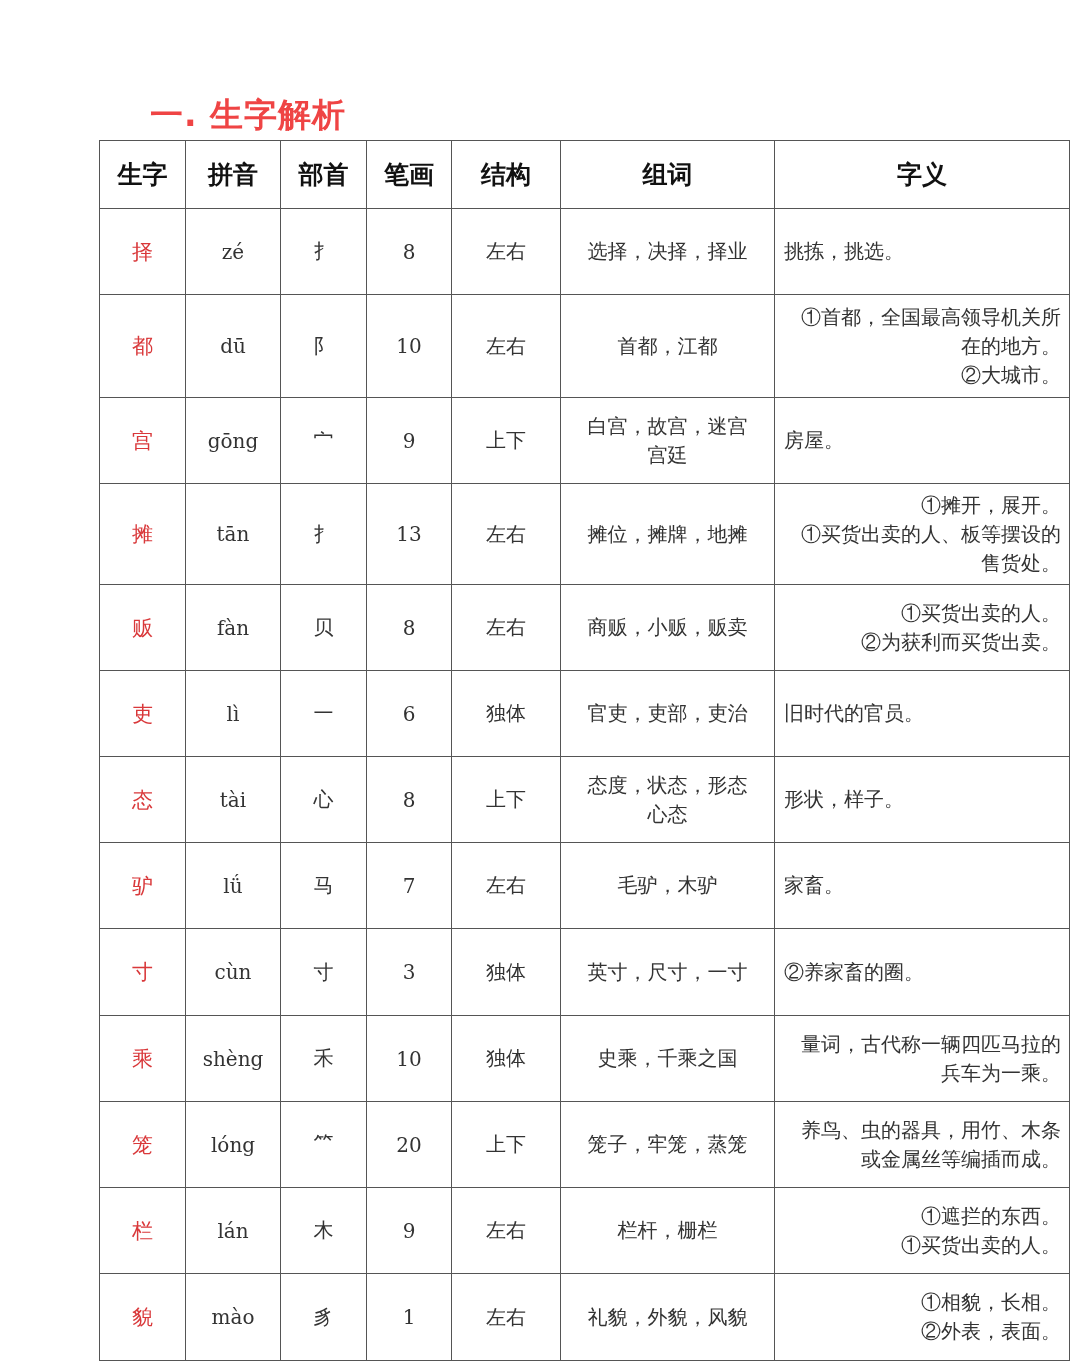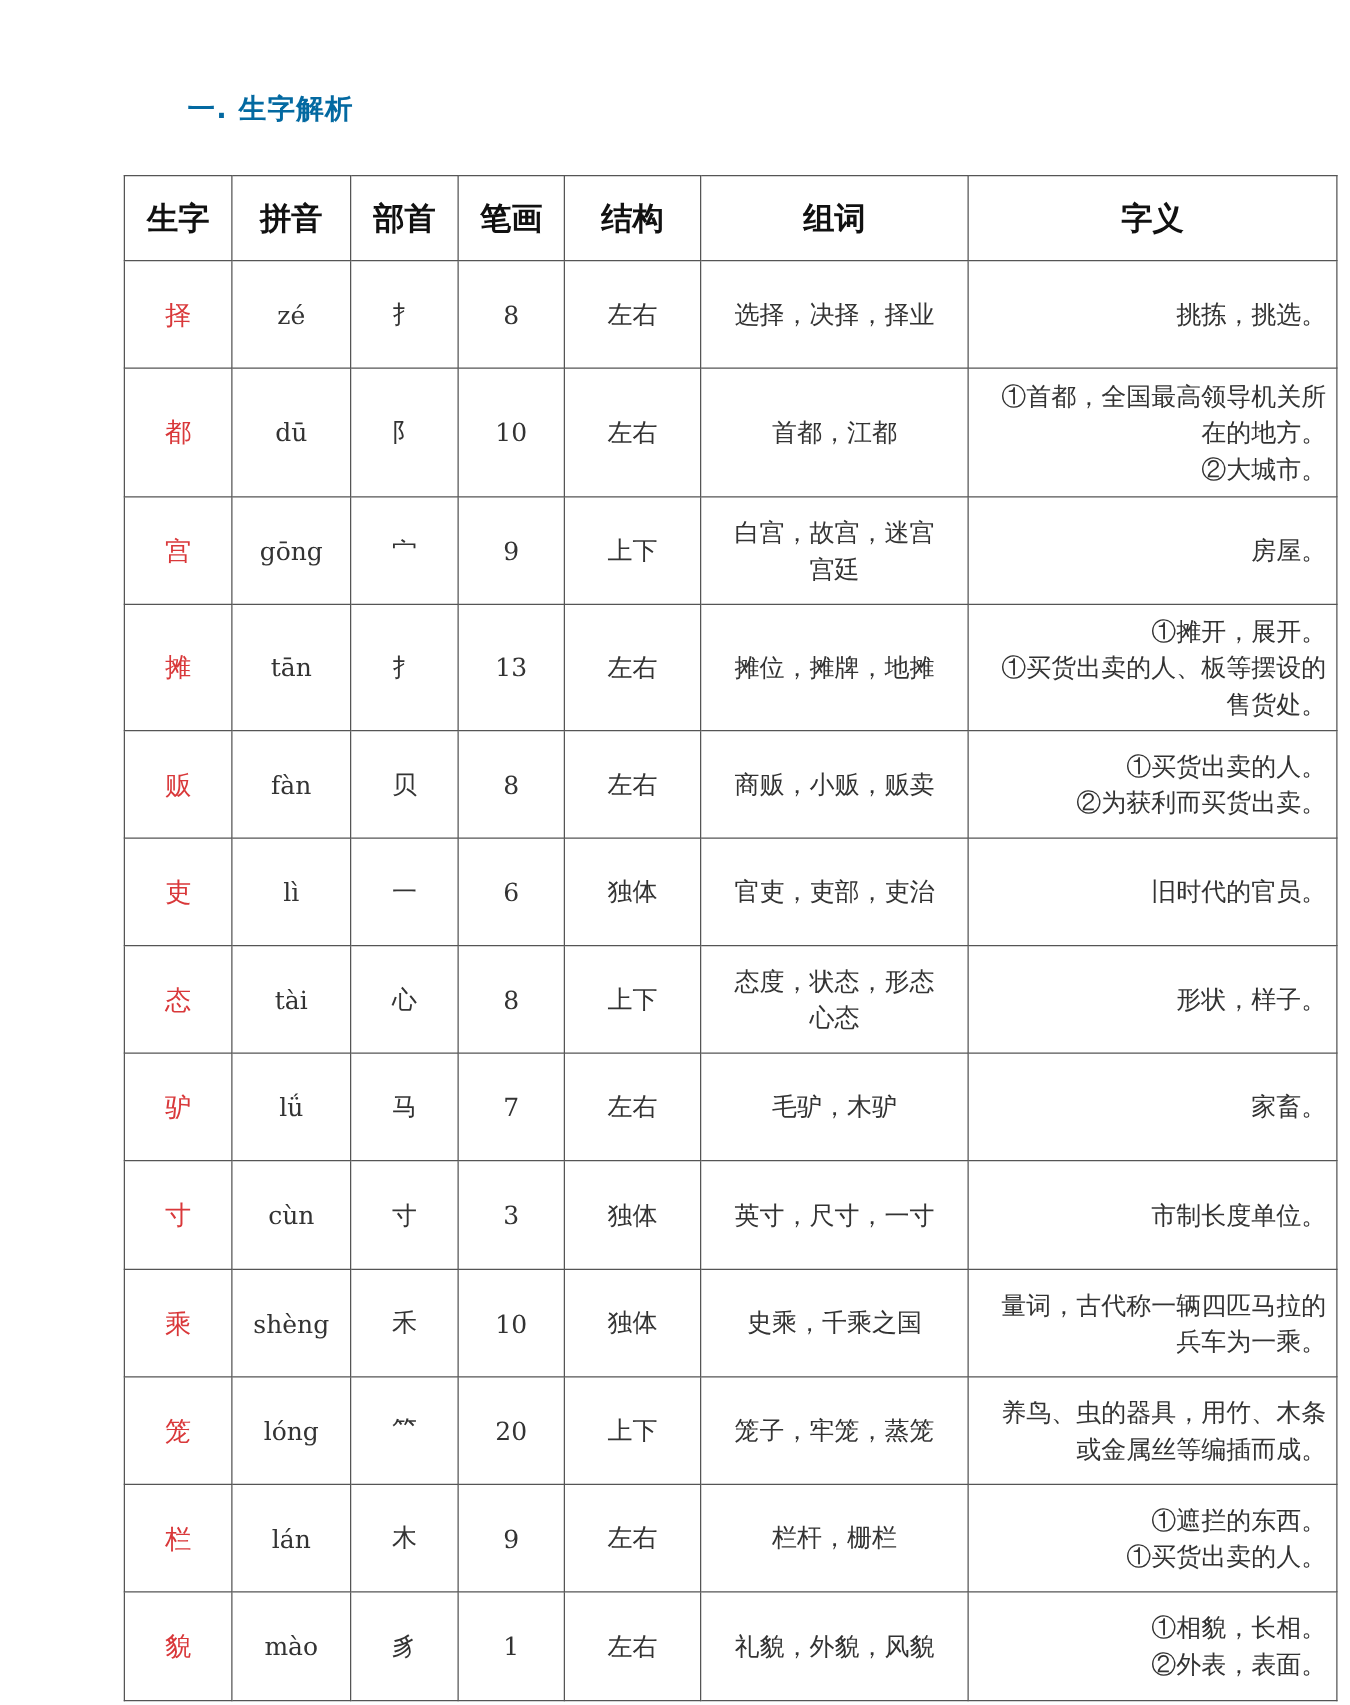--- a/index.html
+++ b/index.html
@@ -1,28 +1,28 @@
 <!DOCTYPE html>
 <html><head>
 <meta charset="utf-8">
 <style>
   html, body { margin: 0; padding: 0; background: #ffffff; }
   body { width: 1080px; height: 1364px; position: relative; overflow: hidden;
          font-family: "DejaVu Serif", "Liberation Serif", serif; color: #222; }
-  .title { position: absolute; left: 150px; top: 72px; font-size: 22px; font-weight: bold;
-           font-family: "DejaVu Sans", "Liberation Sans", sans-serif; color: #0369a1; letter-spacing: 1px; }
+  .title { position: absolute; left: 150px; top: 93px; font-size: 33px; font-weight: bold;
+           font-family: "DejaVu Sans", "Liberation Sans", sans-serif; color: #ef4444; letter-spacing: 1px; }
   table { position: absolute; left: 99px; top: 140px; width: 970px; border-collapse: collapse;
           table-layout: fixed; }
   td, th { border: 1.5px solid #555; text-align: center; vertical-align: middle; padding: 0; }
   th { height: 67px; font-size: 25px; font-weight: bold; color: #111;
        font-family: "DejaVu Sans", "Liberation Sans", sans-serif; }
   td { font-size: 20px; color: #333; }
   td.char { color: #d9383a; font-size: 21px; }
   td.mean { text-align: right; padding: 4px 8px 4px 9px; line-height: 29px; }
-  td.mean.center { text-align: right; }
+  td.mean.center { text-align: left; }
   td.words { line-height: 29px; padding: 0 8px; }
   .line { display: block; }
 </style>
 </head>
 <body>
 
 <div class="title">一. 生字解析</div>
 
 <table>
   <colgroup>
@@ -158,21 +158,21 @@
       <tr style="height: 87px;">
         <td class="char">寸</td>
         <td>cùn</td>
         <td>寸</td>
         <td>3</td>
         <td>独体</td>
         <td class="words">
           <span class="line">英寸，尺寸，一寸</span>
         </td>
         <td class="mean center">
-          <span class="line">市制长度单位。</span>
+          <span class="line">②养家畜的圈。</span>
         </td>
       </tr>
       <tr style="height: 86px;">
         <td class="char">乘</td>
         <td>shèng</td>
         <td>禾</td>
         <td>10</td>
         <td>独体</td>
         <td class="words">
           <span class="line">史乘，千乘之国</span>

